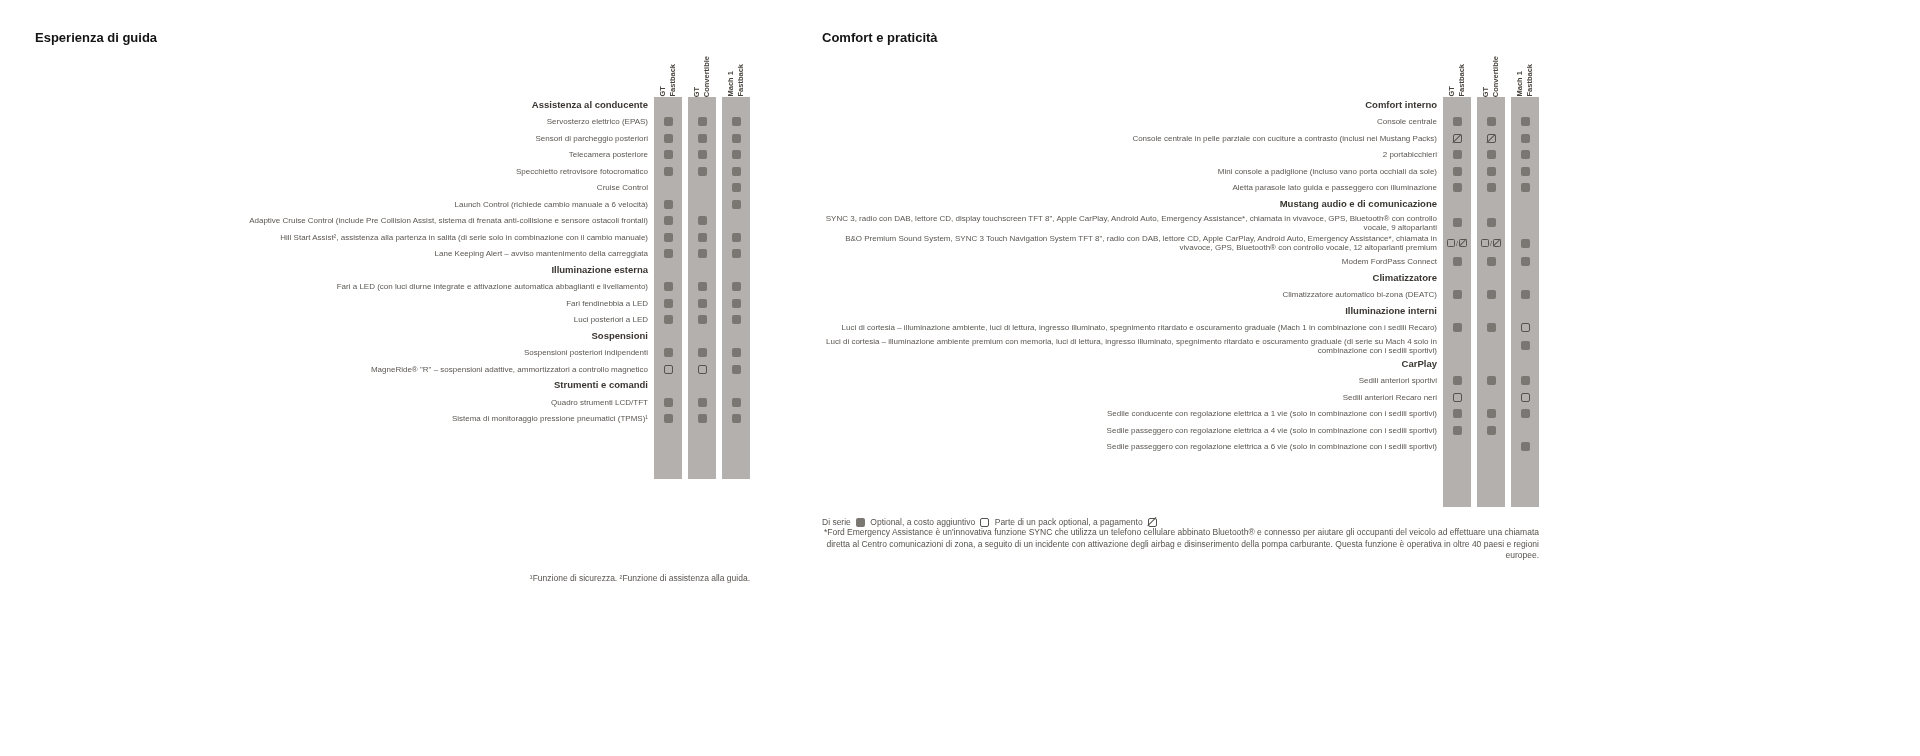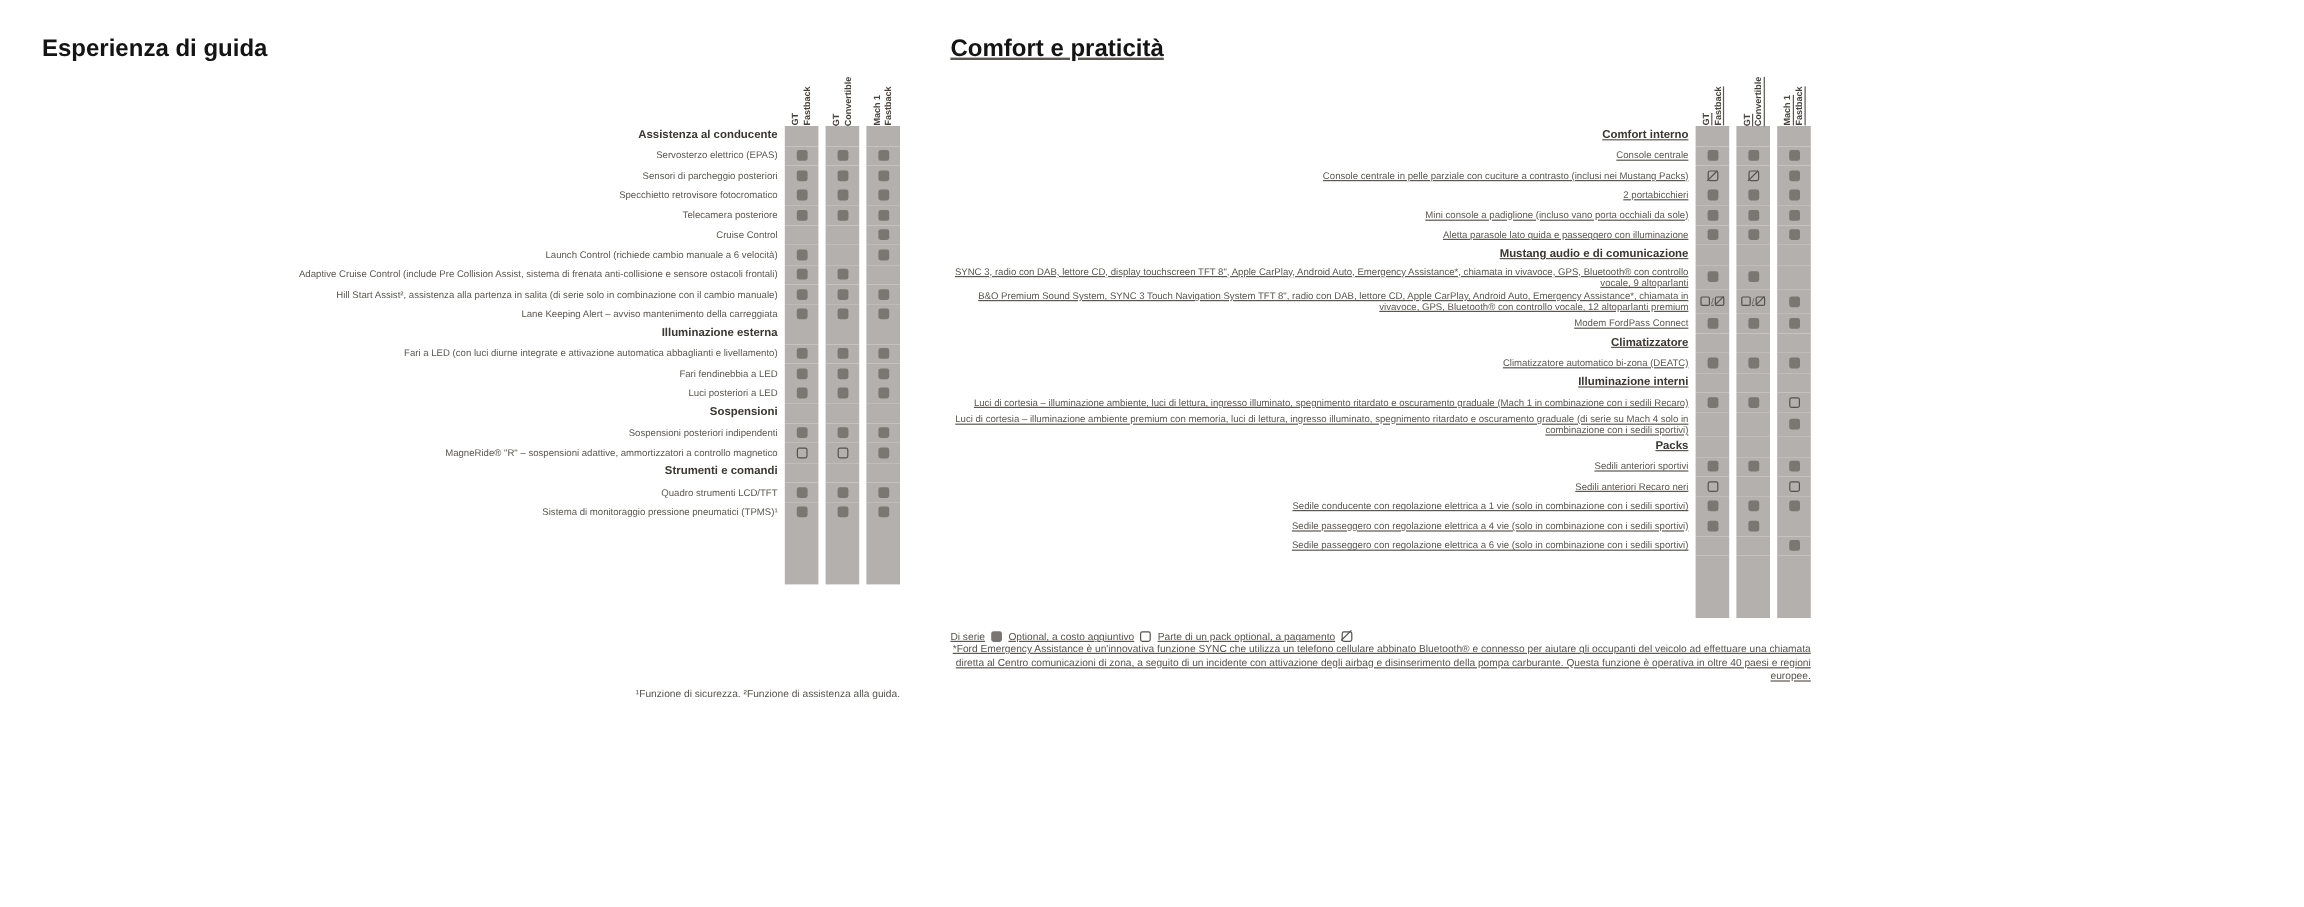--- a/index.html
+++ b/index.html
@@ -5,23 +5,23 @@
   * { box-sizing: border-box; }
   html,body { margin:0; padding:0; }
   body {
     width:1920px; height:756px; position:relative; overflow:hidden;
     background:#ffffff;
     font-family:"Liberation Sans", sans-serif;
     color:#5b5752;
   }
   .panel { position:absolute; top:30px; }
   #left-panel  { left:35px;  width:715px; }
-  #right-panel { left:792px; width:717px;text-decoration:underline; }
-
-  .panel-title { font-size:20px; font-weight:bold; color:#141414; margin:0; }
+  #right-panel { left:822px; width:717px; }
+
+  .panel-title { font-size:13px; font-weight:bold; color:#141414; margin:0; }
 
   .spec-table { margin-top:4px; }
 
   .row { display:flex; column-gap:6px; align-items:stretch; min-height:16.5px; }
   .row-label {
     flex:1; display:flex; align-items:center; justify-content:flex-end;
     text-align:right; font-size:8px; line-height:1.15; color:#5b5752; padding:1px 0;
   }
   .row.hdr { height:48px; min-height:48px; }
   .row.hdr .row-label { visibility:hidden; }
@@ -115,33 +115,33 @@
             <span class="sym filled"></span>
           </div>
           <div class="cell">
             <span class="sym filled"></span>
           </div>
           <div class="cell">
             <span class="sym filled"></span>
           </div>
         </div>
         <div class="row">
+          <div class="row-label">Telecamera posteriore</div>
+          <div class="cell">
+            <span class="sym filled"></span>
+          </div>
+          <div class="cell">
+            <span class="sym filled"></span>
+          </div>
+          <div class="cell">
+            <span class="sym filled"></span>
+          </div>
+        </div>
+        <div class="row">
           <div class="row-label">Specchietto retrovisore fotocromatico</div>
-          <div class="cell">
-            <span class="sym filled"></span>
-          </div>
-          <div class="cell">
-            <span class="sym filled"></span>
-          </div>
-          <div class="cell">
-            <span class="sym filled"></span>
-          </div>
-        </div>
-        <div class="row">
-          <div class="row-label">Telecamera posteriore</div>
           <div class="cell">
             <span class="sym filled"></span>
           </div>
           <div class="cell">
             <span class="sym filled"></span>
           </div>
           <div class="cell">
             <span class="sym filled"></span>
           </div>
         </div>
@@ -488,21 +488,21 @@
         </div>
         <div class="row">
           <div class="row-label">Luci di cortesia – illuminazione ambiente premium con memoria, luci di lettura, ingresso illuminato, spegnimento ritardato e oscuramento graduale (di serie su Mach 4 solo in combinazione con i sedili sportivi)</div>
           <div class="cell"></div>
           <div class="cell"></div>
           <div class="cell">
             <span class="sym filled"></span>
           </div>
         </div>
         <div class="row section">
-          <div class="row-label">Packs</div>
+          <div class="row-label">CarPlay</div>
           <div class="cell"></div>
           <div class="cell"></div>
           <div class="cell"></div>
         </div>
         <div class="row">
           <div class="row-label">Sedili anteriori sportivi</div>
           <div class="cell">
             <span class="sym filled"></span>
           </div>
           <div class="cell">

